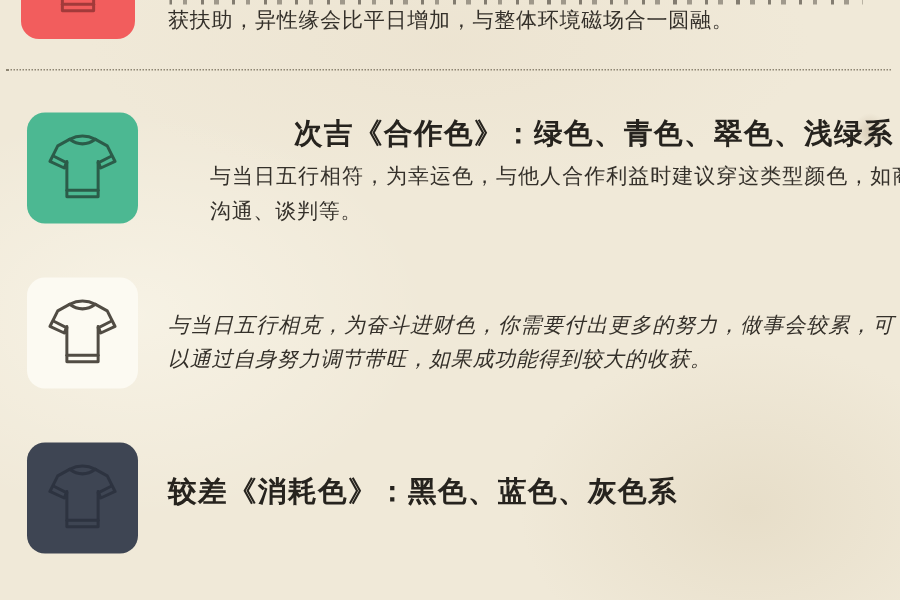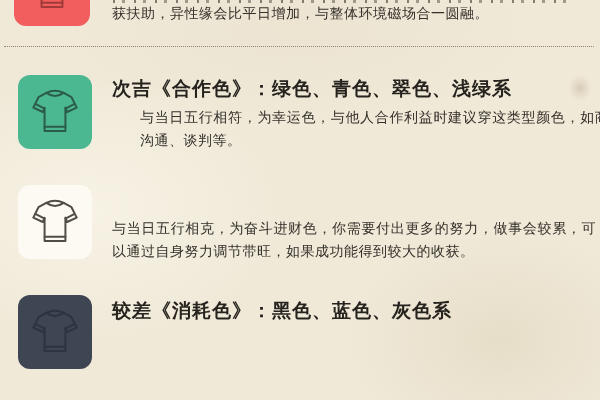--- a/index.html
+++ b/index.html
@@ -46,27 +46,27 @@
   .remnant{
     position:absolute;left:113px;top:0;width:462px;height:3px;
     background:repeating-linear-gradient(90deg,
       rgba(58,52,44,.75) 0 2px, rgba(58,52,44,0) 2px 9px,
       rgba(58,52,44,.55) 9px 12px, rgba(58,52,44,0) 12px 21px);
     opacity:.8;
   }
   .sec1-icon{left:14px;top:-50px;width:76px;height:76px;}
   .sec1-body{top:2px;white-space:nowrap;}
   .sec2-icon{top:75px;left:18px;}
-  .sec2-title{top:76px;}
+  .sec2-title{top:76px;text-align:right;}
   .sec2-body{top:106px;margin-left:28px;}
   .sec3-icon{top:185px;left:18px;}
   .sec3-title{top:188px;}
-  .sec3-body{top:217px;}
+  .sec3-body{top:205px;font-style:italic;}
   .sec4-icon{top:295px;left:18px;}
-  .sec4-title{top:298px;}
+  .sec4-title{top:315px;}
   .sec4-body{top:324px;}
 </style>
 </head>
 <body>
 
 <div class="page">
 
   <div class="icon-box sec1-icon" style="background-color: rgb(242, 93, 93);">
     <svg viewBox="0 0 76 76" style="stroke: rgb(162, 58, 58);">
       <path d="M28 16 Q38 11 48 16 L57 21 L63 33 L52 38 L50 33 L50 60 L26 60 L26 33 L24 38 L13 33 L19 21 Z"></path>

